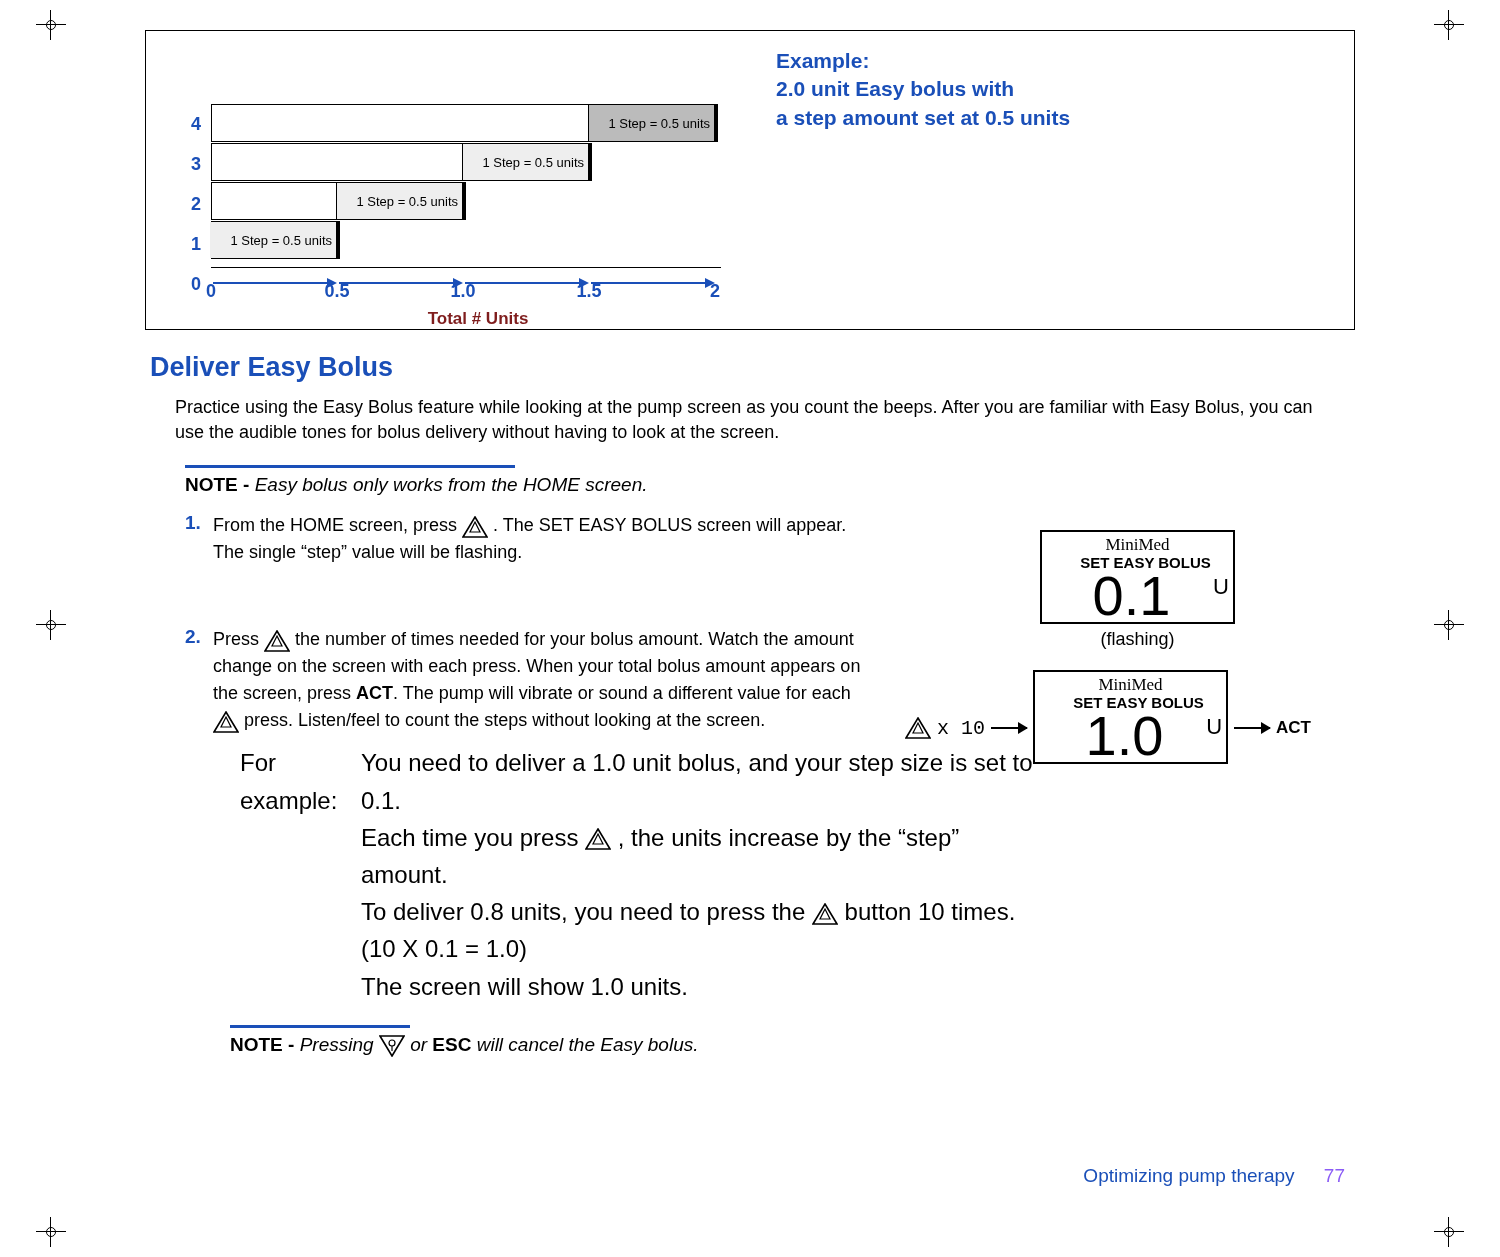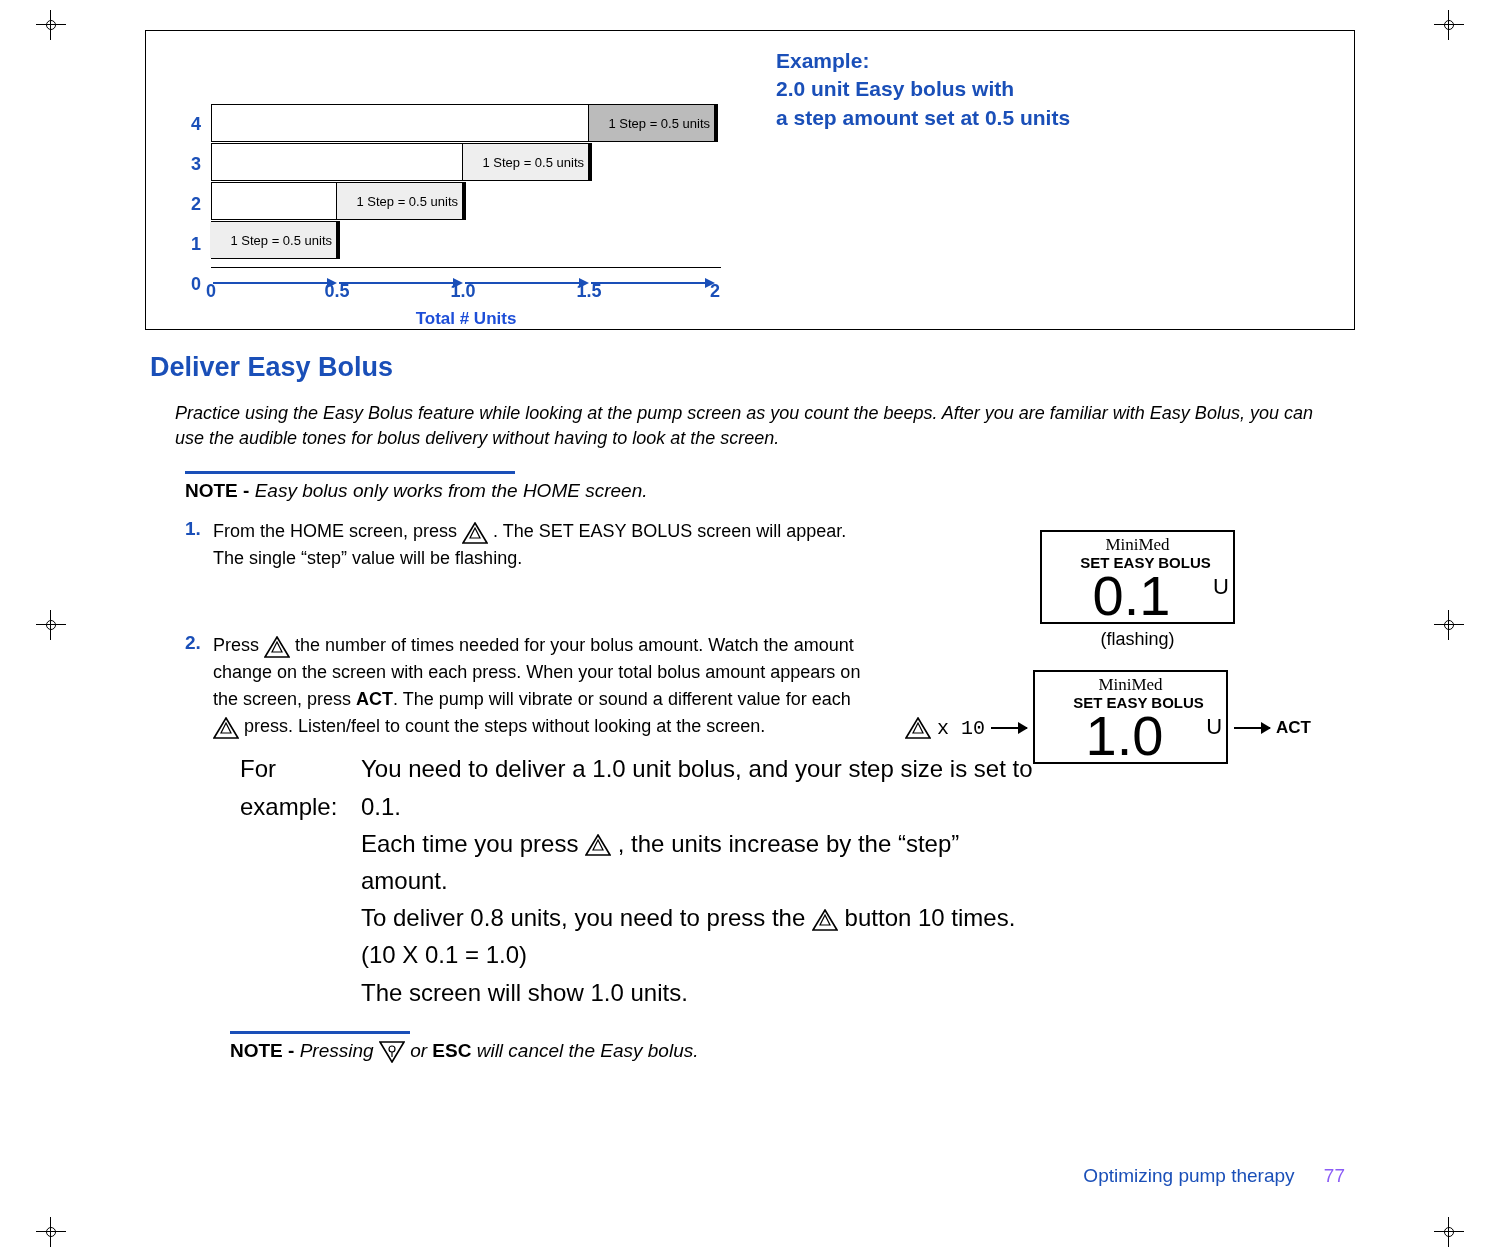--- a/index.html
+++ b/index.html
@@ -77,36 +77,36 @@
     .bar1 .shade { position:absolute; right:0; top:0; bottom:0; width:126px; background:#bbb; border-left:1px solid #000;}
     .bar2 .shade { position:absolute; right:0; top:0; bottom:0; width:126px; background:#eee; border-left:1px solid #000;}
     .bar3 .shade { position:absolute; right:0; top:0; bottom:0; width:126px; background:#eee; border-left:1px solid #000;}
     .bar4 .shade { position:absolute; right:0; top:0; bottom:0; width:126px; background:#eee;}
     .x-axis {
       position:absolute; left:45px; top:218px; width:510px;
     }
     .x-axis .line { border-top:1.5px solid #000; height:0; width:100%;}
     .x-labels { position:absolute; left:0; top:6px; width:100%; font-weight:bold; color:#1a4fb8; font-size:18px;}
     .x-labels span { position:absolute; transform:translateX(-50%);}
-    .x-title { position:absolute; left:0; width:100%; text-align:center; top:28px; font-weight:bold; font-size:17px; color:#1d4ed8;}
+    .x-title { position:absolute; left:12px; width:100%; text-align:center; top:28px; font-weight:bold; font-size:17px; color:#7f1d1d;}
     .arrows { position:absolute; left:45px; top:227px; width:510px; height:16px;}
     .arrows svg { position:absolute; top:0; }
     .example {
       position:absolute; left: 630px; top: 16px;
       color:#1a4fb8; font-family:"Comic Sans MS", cursive, sans-serif;
       font-weight:bold; font-size:21px; line-height:1.35;
     }
 
     .section-title {
       color:#1a4fb8; font-family:"Comic Sans MS",cursive,sans-serif;
       font-weight:bold; font-size:27px; margin: 22px 0 10px 80px;
     }
     .body-text {
       font-family:"Comic Sans MS",cursive,sans-serif;
-      font-size:18px; margin: 18px 100px 0 105px; line-height:1.4;font-style:italic;
+      font-size:18px; margin: 12px 100px 0 105px; line-height:1.4;
     }
     .note-rule { height:3px; background:#1a4fb8; width:330px; margin: 20px 0 6px 115px;}
     .note-rule2 { height:3px; background:#1a4fb8; width:180px; margin: 20px 0 6px 160px;}
     .note-line {
       font-family:"Comic Sans MS",cursive,sans-serif; font-size:19px; font-style:italic;
       margin-left:115px;
     }
     .note-line .note-lbl, .note-line .esc-bold { font-style:normal; font-weight:bold; }
     .note-line2 { margin-left:160px; }
 

